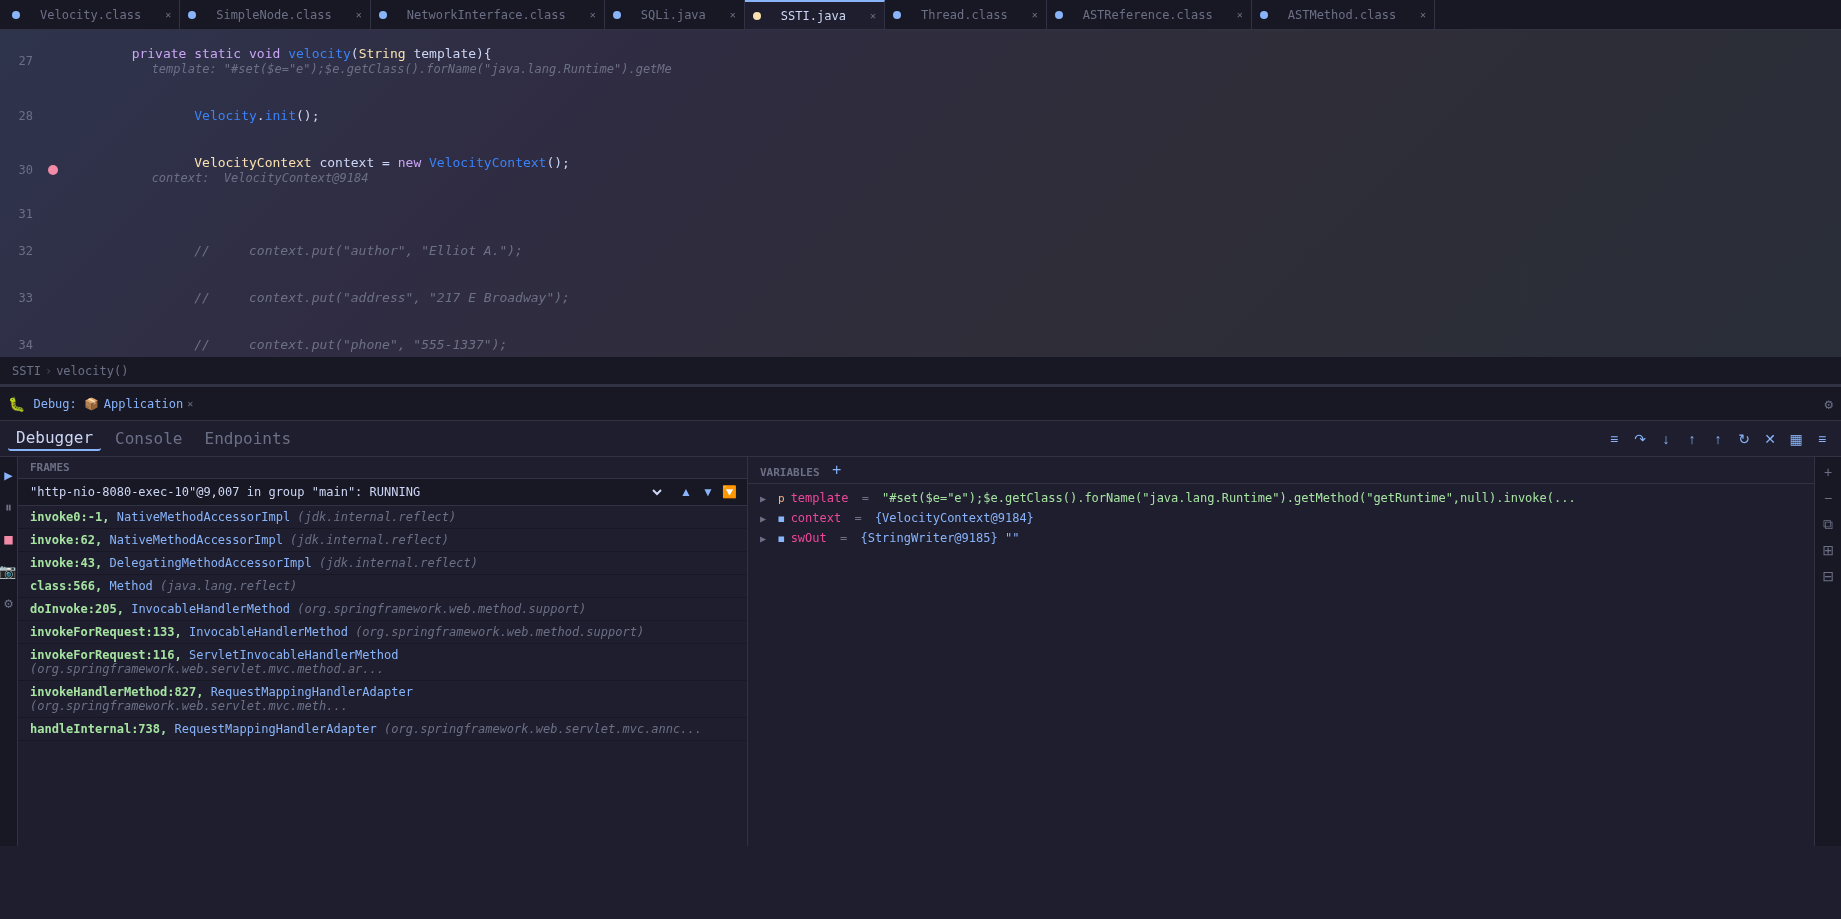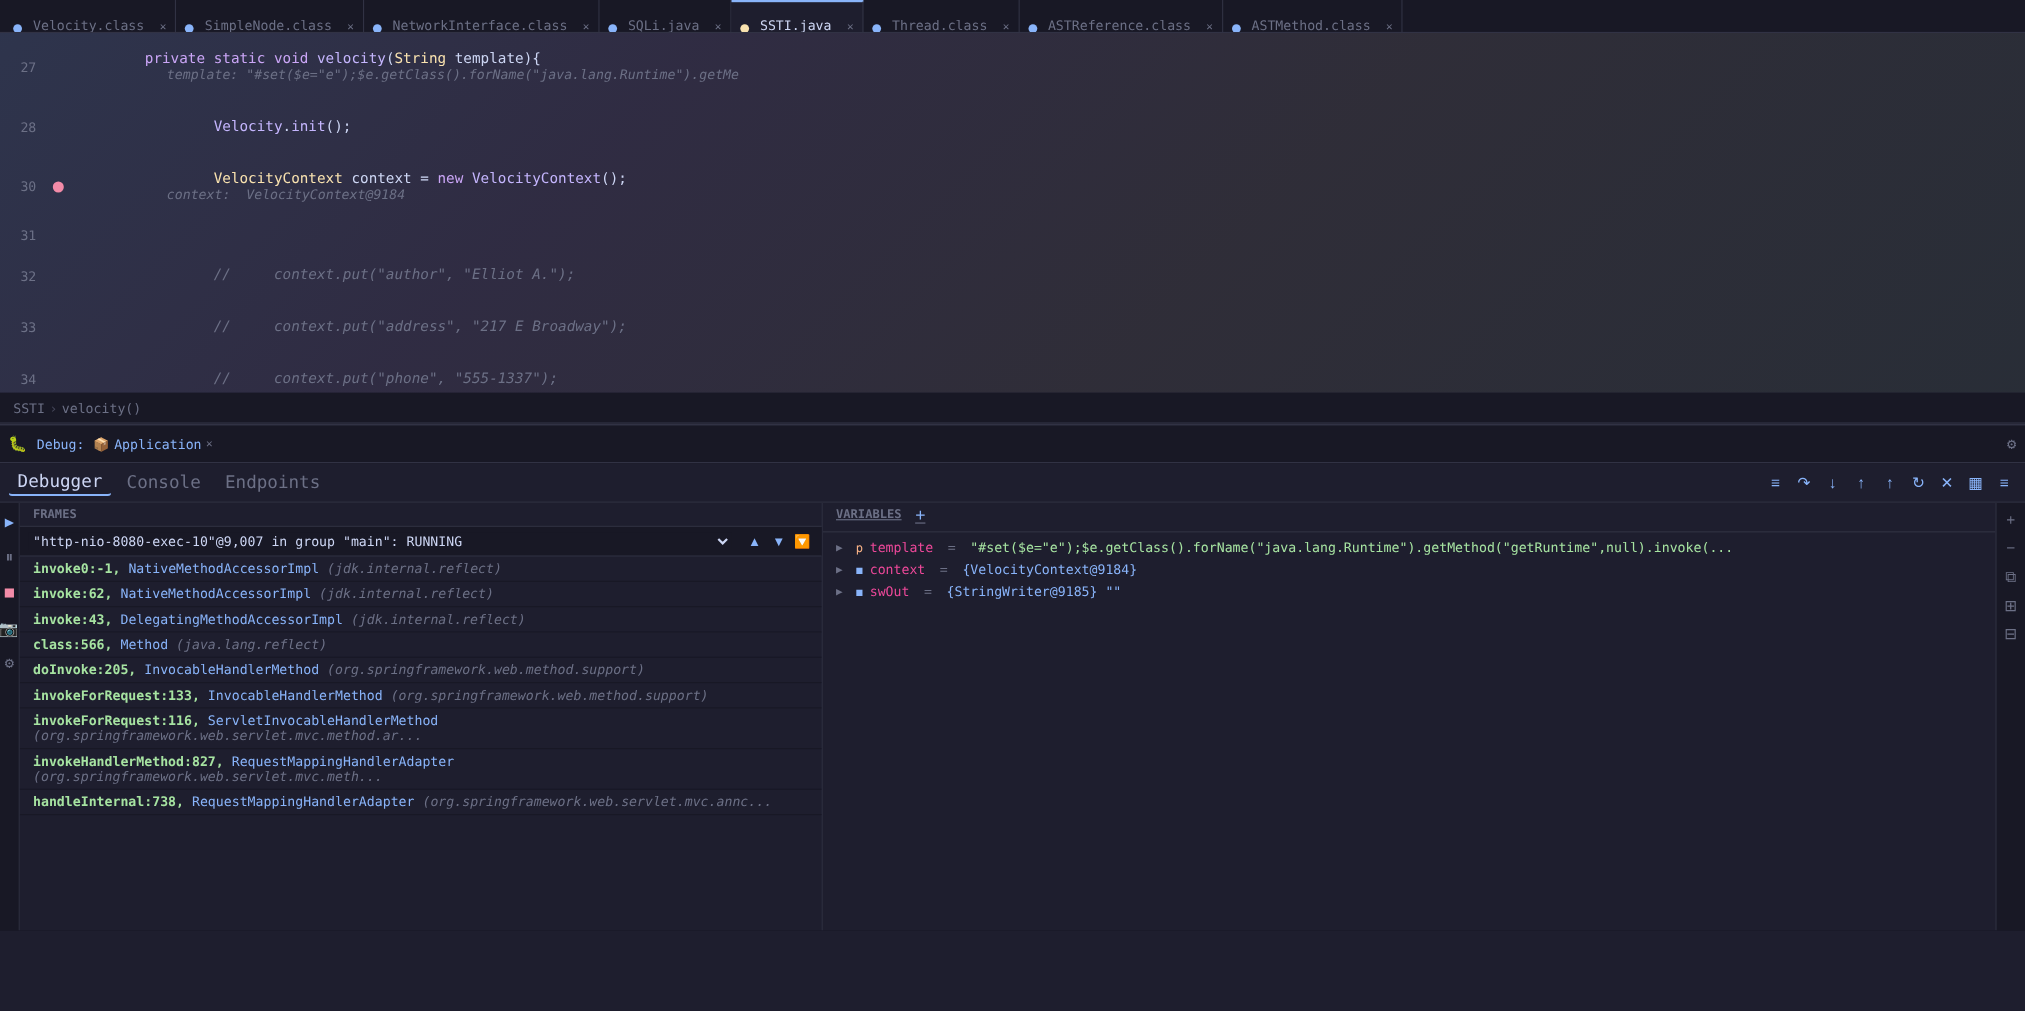--- a/index.html
+++ b/index.html
@@ -18,29 +18,29 @@
       display: flex;
       align-items: center;
       background: #181825;
       border-bottom: 1px solid #313244;
       height: 30px;
       overflow: hidden;
       padding: 0 4px;
     }
     .tab {
       display: flex;
-      align-items: flex-end;
+      align-items: center;
       padding: 0 8px;
       height: 30px;
       border-right: 1px solid #313244;
       white-space: nowrap;
       cursor: pointer;
       color: #6c7086;
       font-size: 12px;
-      gap: 10px;
+      gap: 20px;
     }
     .tab.active {
       background: #1e1e2e;
       color: #cdd6f4;
       border-top: 2px solid #89b4fa;
     }
     .tab .close-btn {
       font-size: 10px;
       color: #6c7086;
       margin-left: 4px;
@@ -109,21 +109,21 @@
       white-space: pre;
       font-size: 13px;
     }
     .code-inline-val {
       color: #6c7086;
       font-style: italic;
       margin-left: 20px;
       font-size: 12px;
     }
     .kw { color: #cba6f7; }
-    .fn { color: #c4b5fd; }
+    .fn { color: #3b82f6; }
     .comment { color: #6c7086; font-style: italic; }
     .type { color: #f9e2af; }
 
     
     .breadcrumb-bar {
       background: #181825;
       border-bottom: 1px solid #313244;
       padding: 4px 12px;
       font-size: 12px;
       color: #6c7086;
@@ -294,23 +294,22 @@
       background: #1e1e2e;
     }
     .vars-header {
       padding: 4px 12px;
       font-size: 11px;
       color: #6c7086;
       font-weight: bold;
       text-transform: uppercase;
       border-bottom: 1px solid #313244;
       display: flex;
-      align-items: flex-start;
+      align-items: flex-end;
       gap: 8px;
-      text-decoration: underline;
     }
     .vars-add-btn {
       width: 18px;
       height: 18px;
       display: flex;
       align-items: center;
       justify-content: center;
       cursor: pointer;
       color: #89b4fa;
       font-size: 16px;

